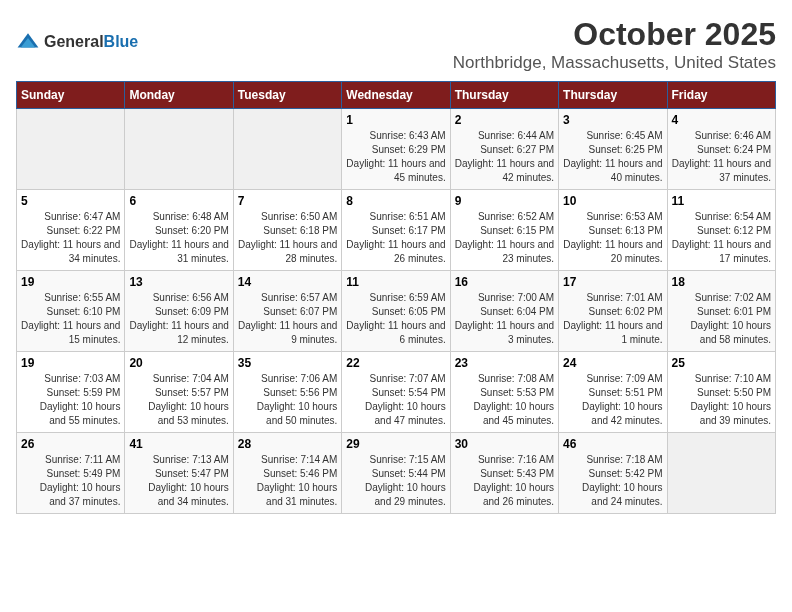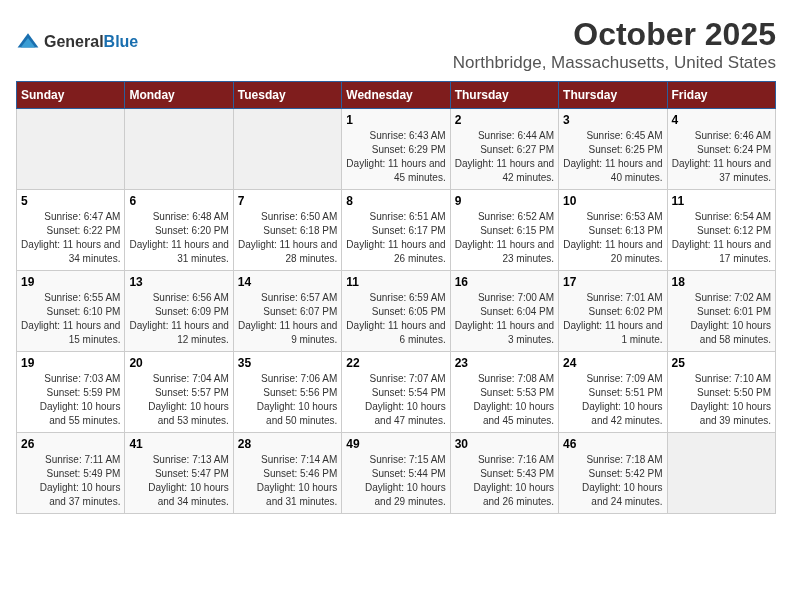--- a/index.html
+++ b/index.html
@@ -240,21 +240,21 @@
         </td>
         <td>
           <span class="day-number">41</span>
           <div class="day-info">Sunrise: 7:13 AM<br>Sunset: 5:47 PM<br>Daylight: 10 hours and 34 minutes.</div>
         </td>
         <td>
           <span class="day-number">28</span>
           <div class="day-info">Sunrise: 7:14 AM<br>Sunset: 5:46 PM<br>Daylight: 10 hours and 31 minutes.</div>
         </td>
         <td>
-          <span class="day-number">49</span>
+          <span class="day-number">29</span>
           <div class="day-info">Sunrise: 7:15 AM<br>Sunset: 5:44 PM<br>Daylight: 10 hours and 29 minutes.</div>
         </td>
         <td>
           <span class="day-number">30</span>
           <div class="day-info">Sunrise: 7:16 AM<br>Sunset: 5:43 PM<br>Daylight: 10 hours and 26 minutes.</div>
         </td>
         <td>
           <span class="day-number">46</span>
           <div class="day-info">Sunrise: 7:18 AM<br>Sunset: 5:42 PM<br>Daylight: 10 hours and 24 minutes.</div>
         </td>

